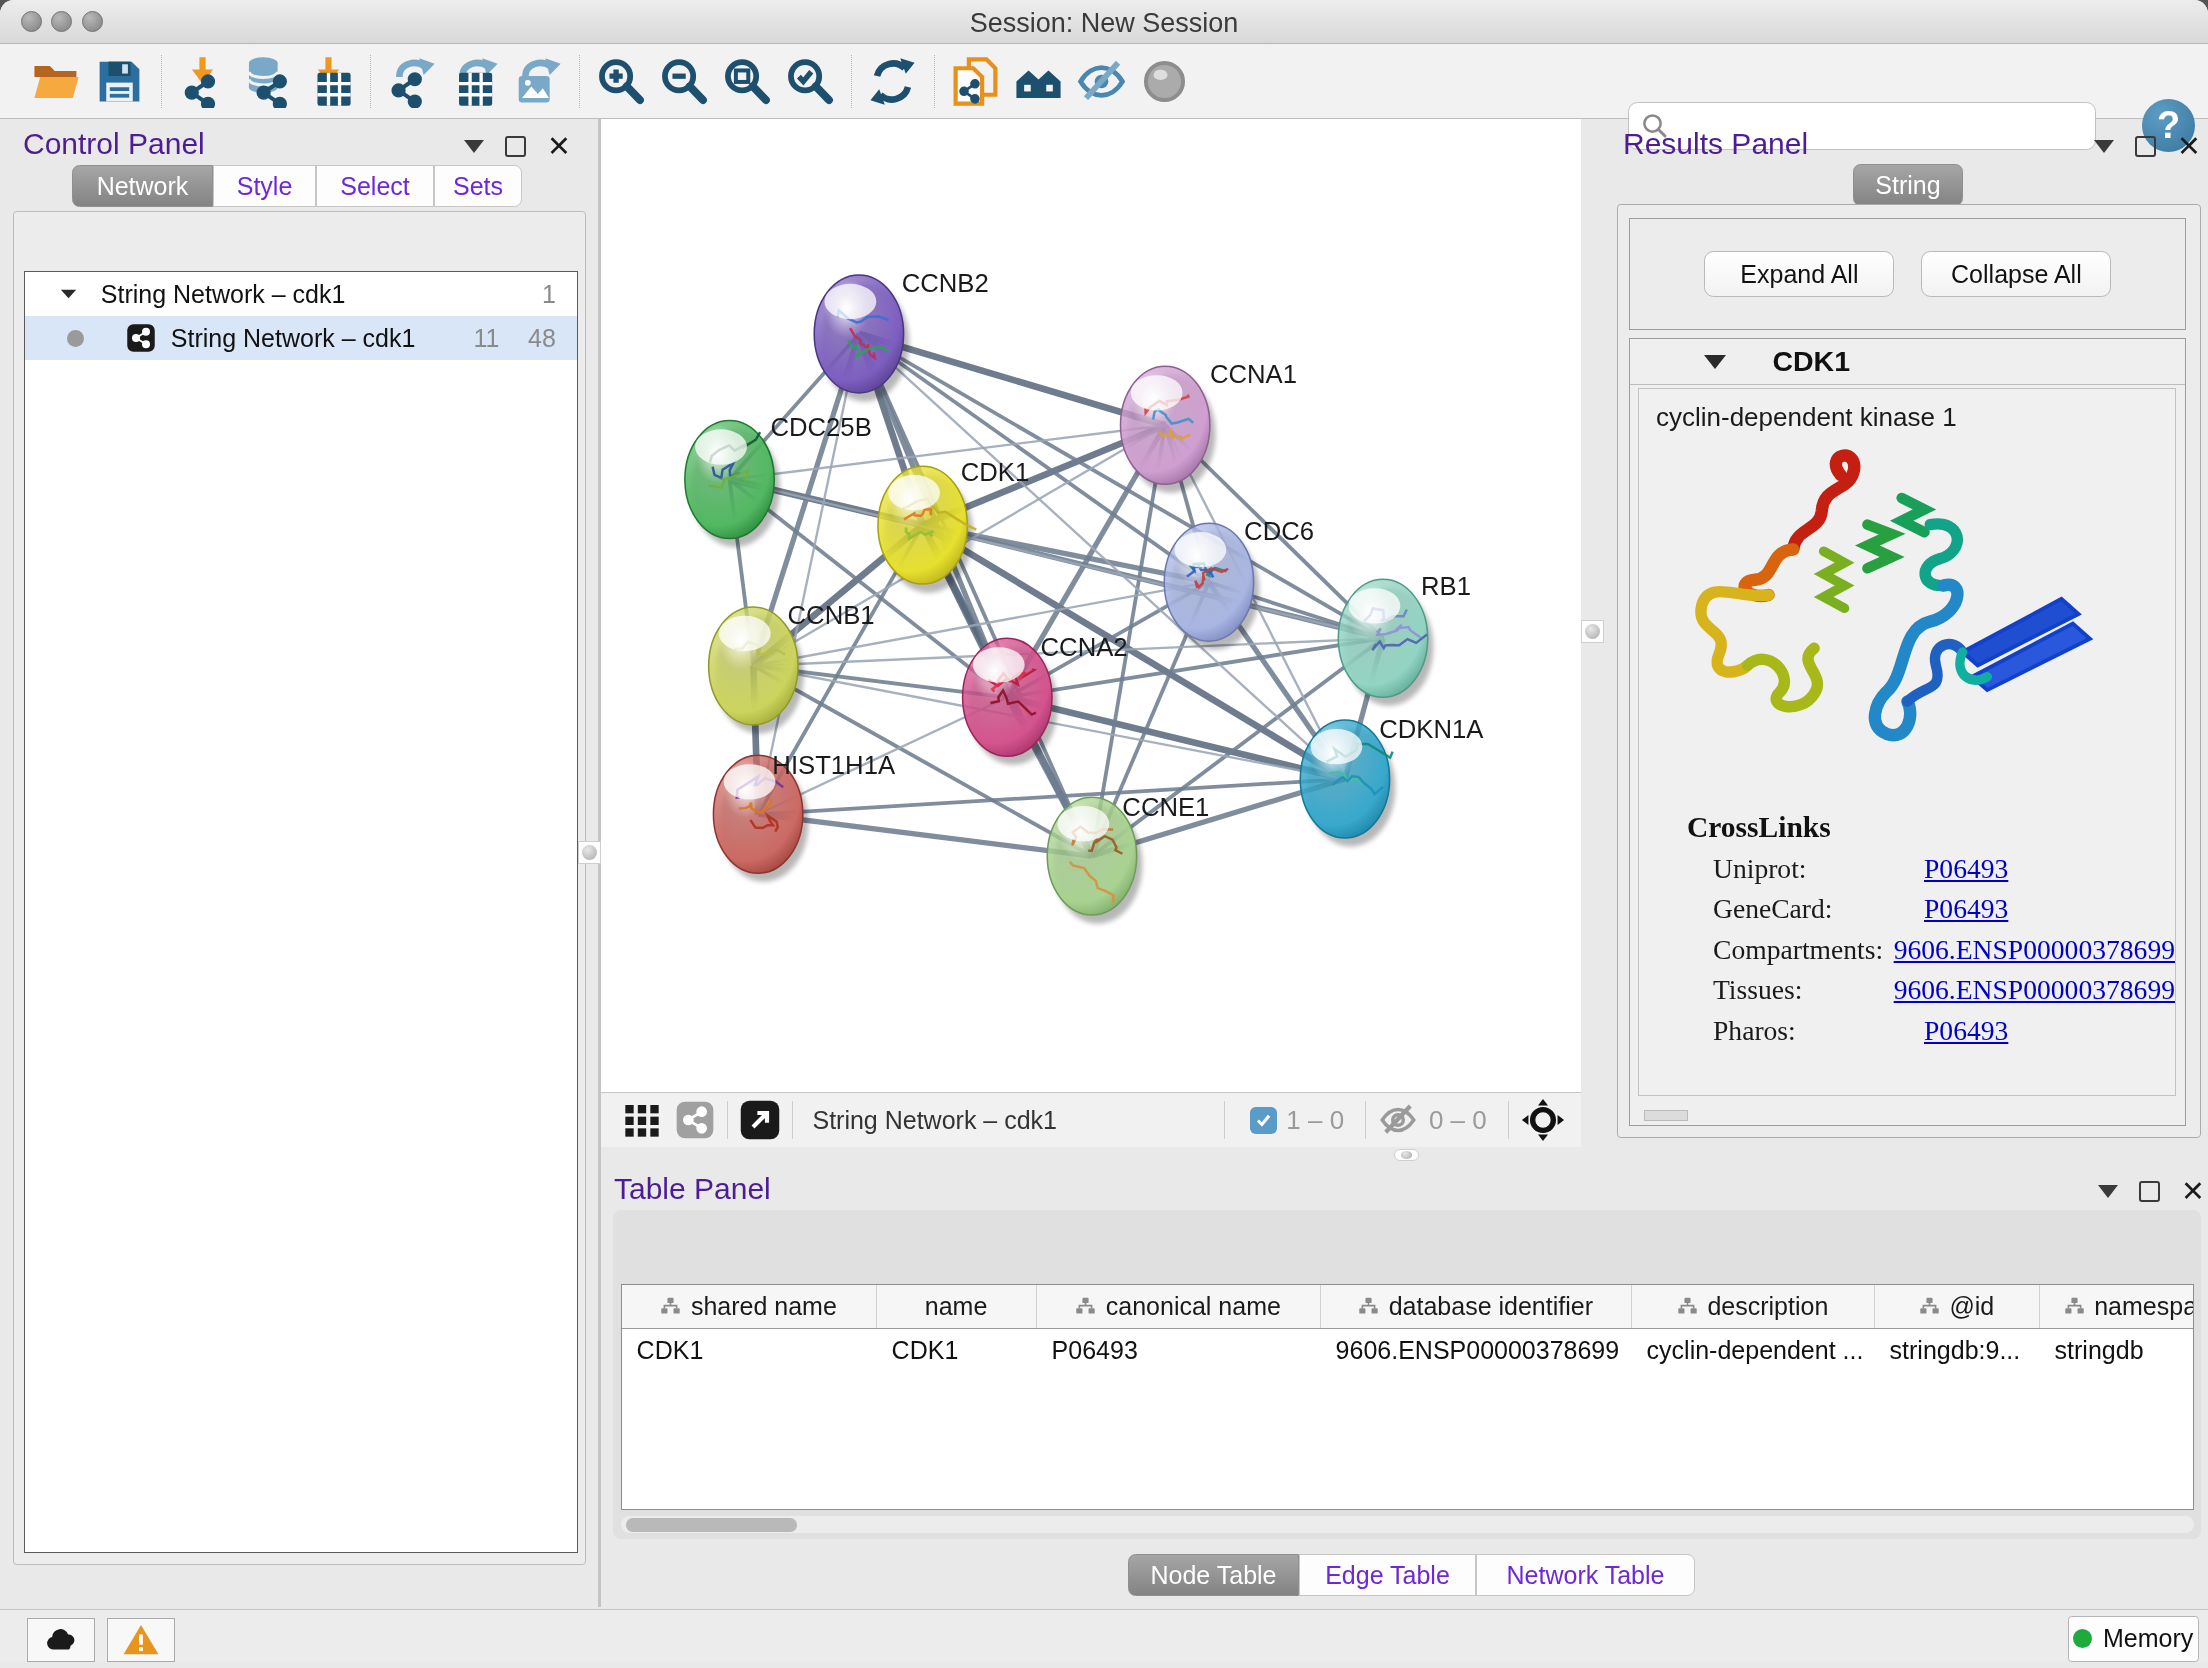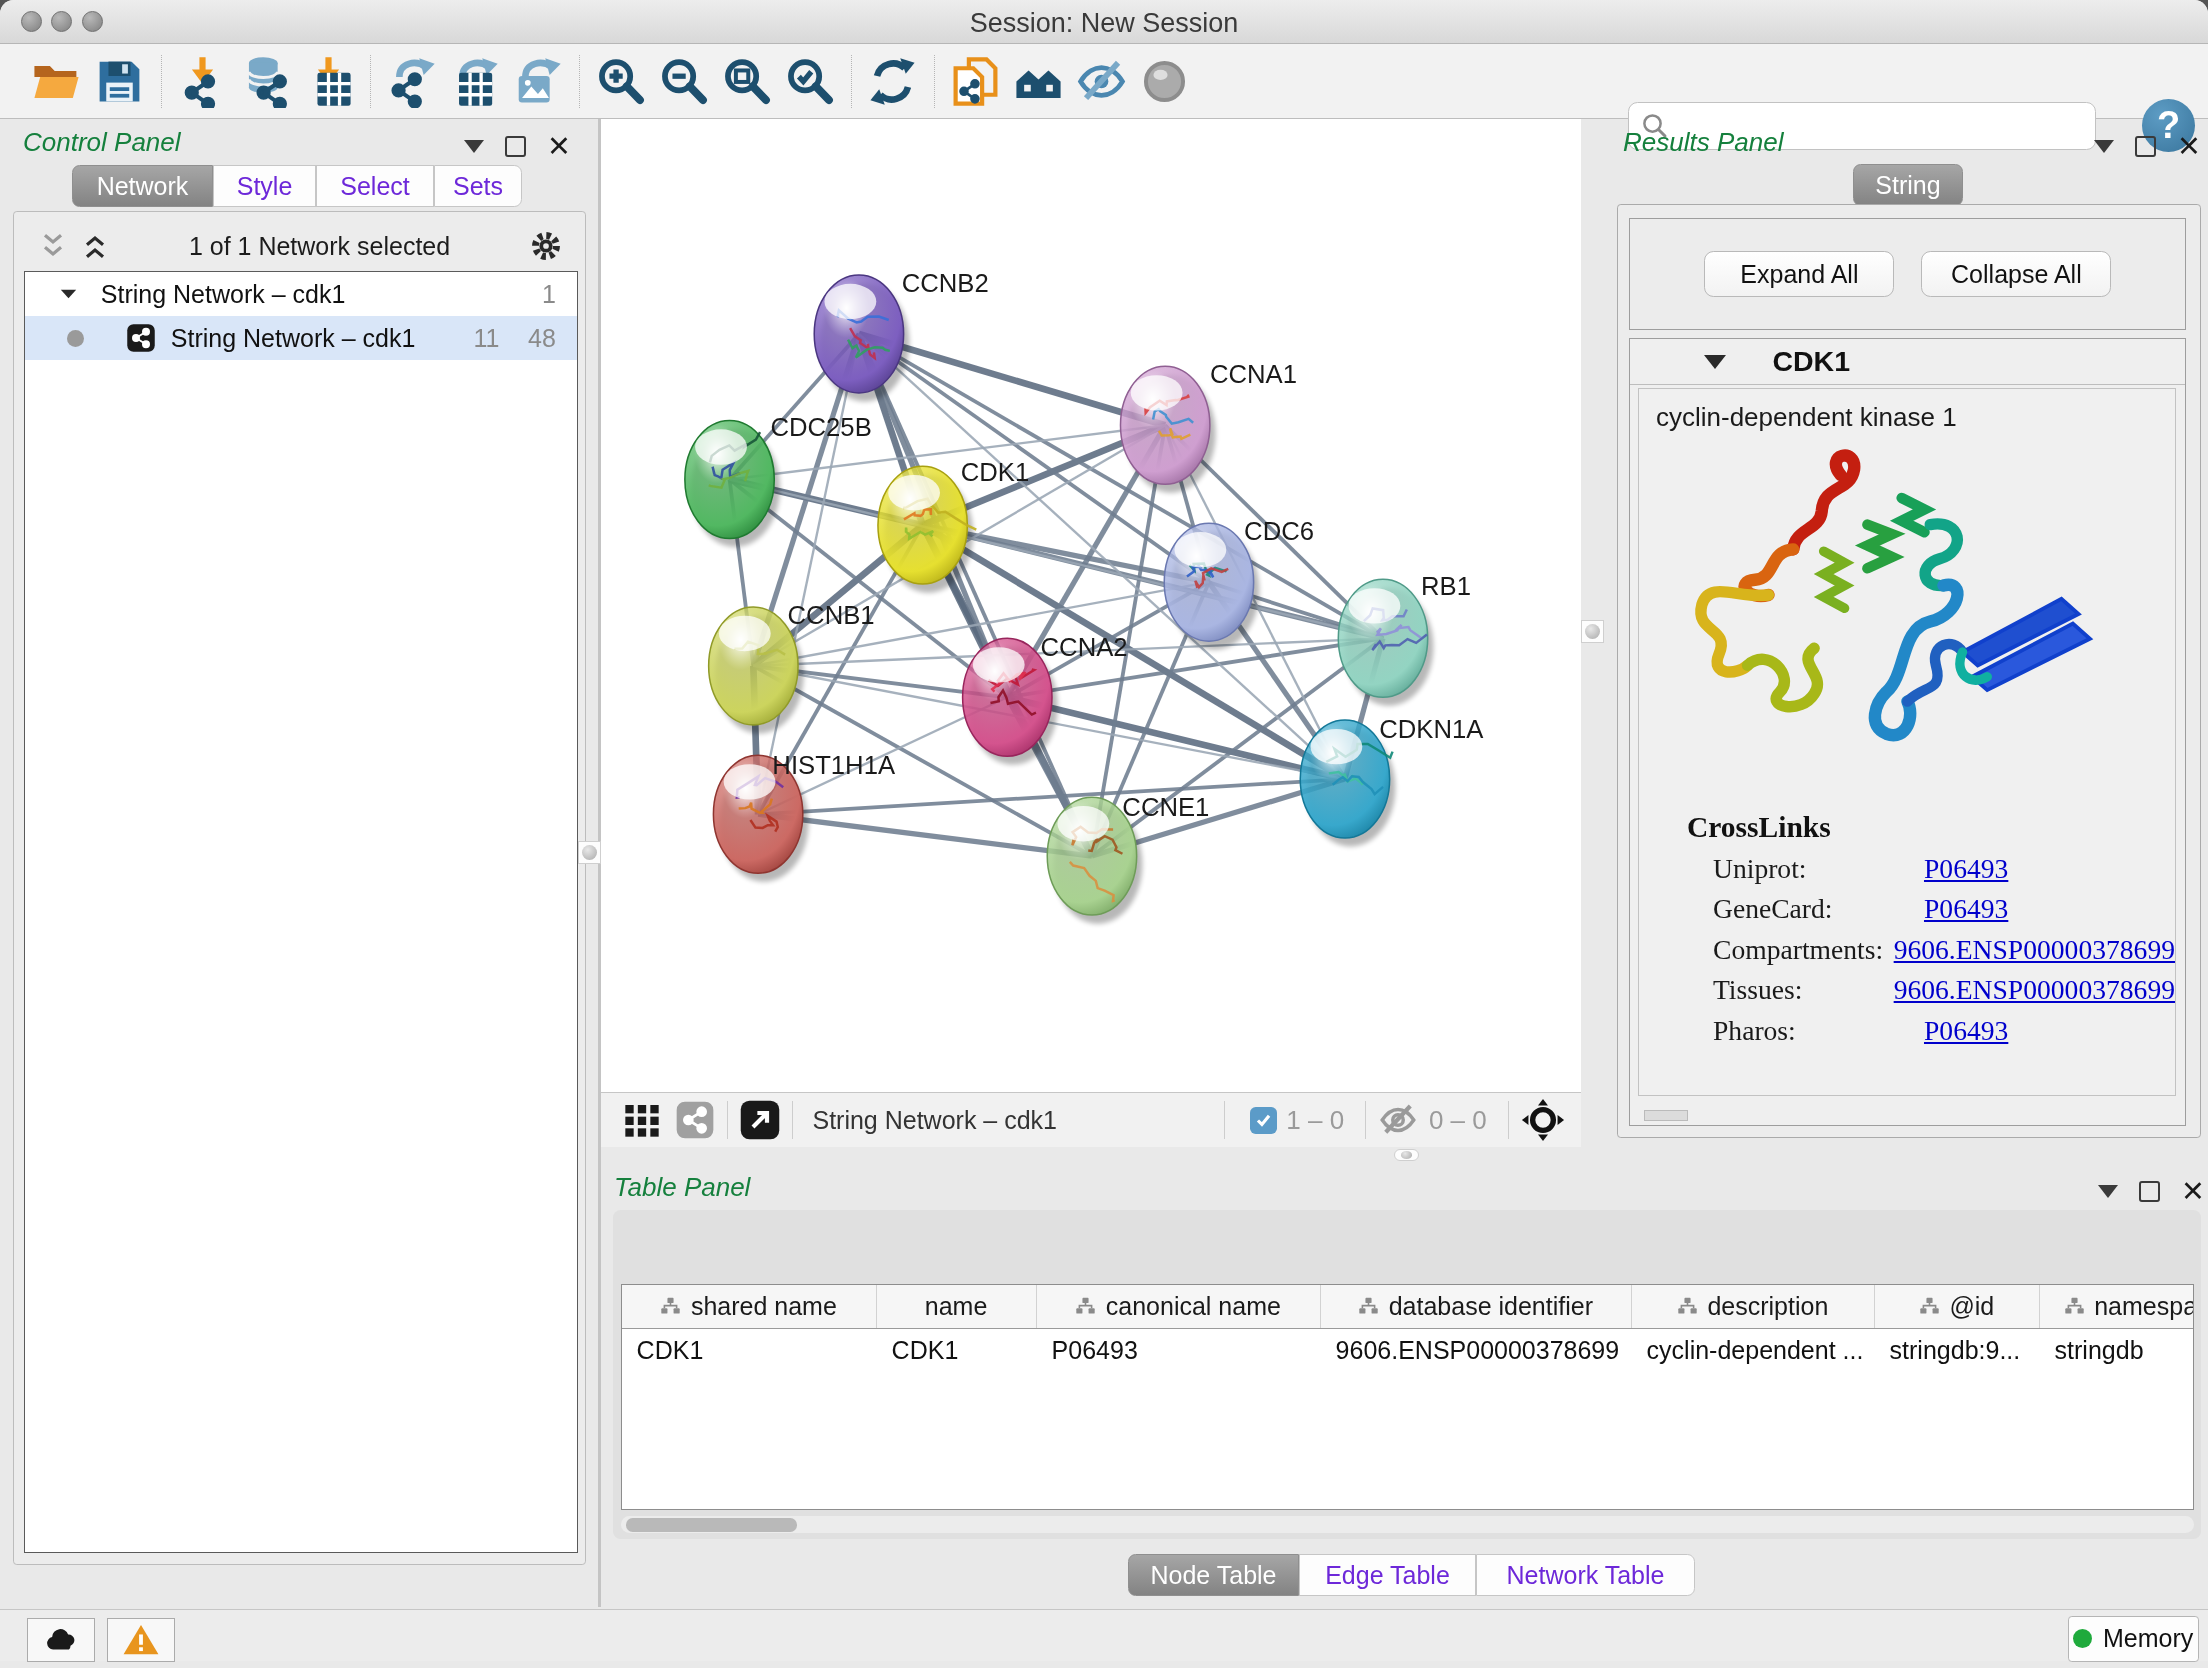--- a/index.html
+++ b/index.html
@@ -21,21 +21,21 @@
   .tbtn svg{width:53px;height:53px;}
   .tsep{width:0;height:53px;border-left:1.9px dotted #b5b5b5;margin:0 9.5px;flex:0 0 auto;}
   .searchbox{position:absolute;left:1628px;top:58px;width:468px;height:48px;background:#fff;
     border:1.9px solid #c2c2c2;border-radius:9.5px;display:flex;align-items:center;padding:0 11.4px;}
   .searchbox input{border:none;outline:none;font-size:25px;flex:1;background:transparent;
     font-family:inherit;}
   .help-btn{position:absolute;left:2142px;top:55px;width:53px;height:53px;border-radius:50%;
     background:radial-gradient(circle at 35% 30%,#5d9cc4,#39759c);color:#fff;font-size:38px;font-weight:bold;
     display:flex;align-items:center;justify-content:center;}
   
-  .panel-title{position:absolute;font-size:26px;color:#15803d;font-style:italic;}
+  .panel-title{position:absolute;font-size:30px;color:#4c1d95;}
   .pctl{position:absolute;top:0;display:flex;gap:21px;align-items:center;height:38px;}
   .pctl .tri{width:0;height:0;border-left:10.5px solid transparent;border-right:10.5px solid transparent;
     border-top:13.3px solid #3a3a3a;}
   .pctl .flt{width:21px;height:21px;border:2.9px solid #3a3a3a;border-radius:2.9px;}
   .pctl .cls{font-size:28.5px;font-weight:bold;color:#1a1a1a;line-height:21px;}
   .tabstrip{position:absolute;display:flex;}
   .tab{height:42px;display:flex;align-items:center;justify-content:center;font-size:25px;
     background:#fdfdfd;border:1px solid #c6c6c6;color:#6d28d9;}
   .tab:first-child{border-radius:7.6px 0 0 7.6px;}
   .tab:last-child{border-radius:0 7.6px 7.6px 0;}
@@ -301,34 +301,20 @@
     <span class="cls">✕</span>
   </div>
   <div class="tabstrip" style="left:72px;top:165px" id="cp-tabs">
       <div class="tab active" style="width: 141px;">Network</div>
       <div class="tab" style="width: 103px;">Style</div>
       <div class="tab" style="width: 118px;">Select</div>
       <div class="tab" style="width: 88px;">Sets</div>
     </div>
 
   <div class="cp-box">
-    <div class="cp-selrow">
-      <svg width="32" height="32" viewBox="0 0 24 24">
-        <path d="M6 4l6 5 6-5M6 13l6 5 6-5" stroke="#9a9a9a" stroke-width="2.4" fill="none"></path>
-      </svg>
-      <svg width="32" height="32" viewBox="0 0 24 24" style="margin-left:9.5px">
-        <path d="M6 20l6-5 6 5M6 11l6-5 6 5" stroke="#2a2a2a" stroke-width="2.4" fill="none"></path>
-      </svg>
-      <span class="lbl">1 of 1 Network selected</span>
-      <svg width="36" height="36" viewBox="0 0 24 24">
-        <circle cx="12" cy="12" r="7" fill="none" stroke="#2a2a2a" stroke-width="4.6" stroke-dasharray="2.9 2.6"></circle>
-        <circle cx="12" cy="12" r="4.4" fill="#2a2a2a"></circle>
-          <circle cx="12" cy="12" r="1.9" fill="#ececec"></circle>
-      </svg>
-    </div>
     <div class="tree">
       <div class="tree-row" style="padding:0 21px 0 32px">
         <svg width="23" height="23" viewBox="0 0 24 24" style="margin-right:21px">
           <path d="M4 7l8 9 8-9z" fill="#2a2a2a"></path>
         </svg>
         <span>String Network – cdk1</span>
         <span class="tree-count">1</span>
       </div>
       <div class="tree-row sel" style="padding:0 21px 0 42px">
         <span style="width:17px;height:17px;border-radius:50%;background:#9a9a9a;margin-right:42px"></span>

